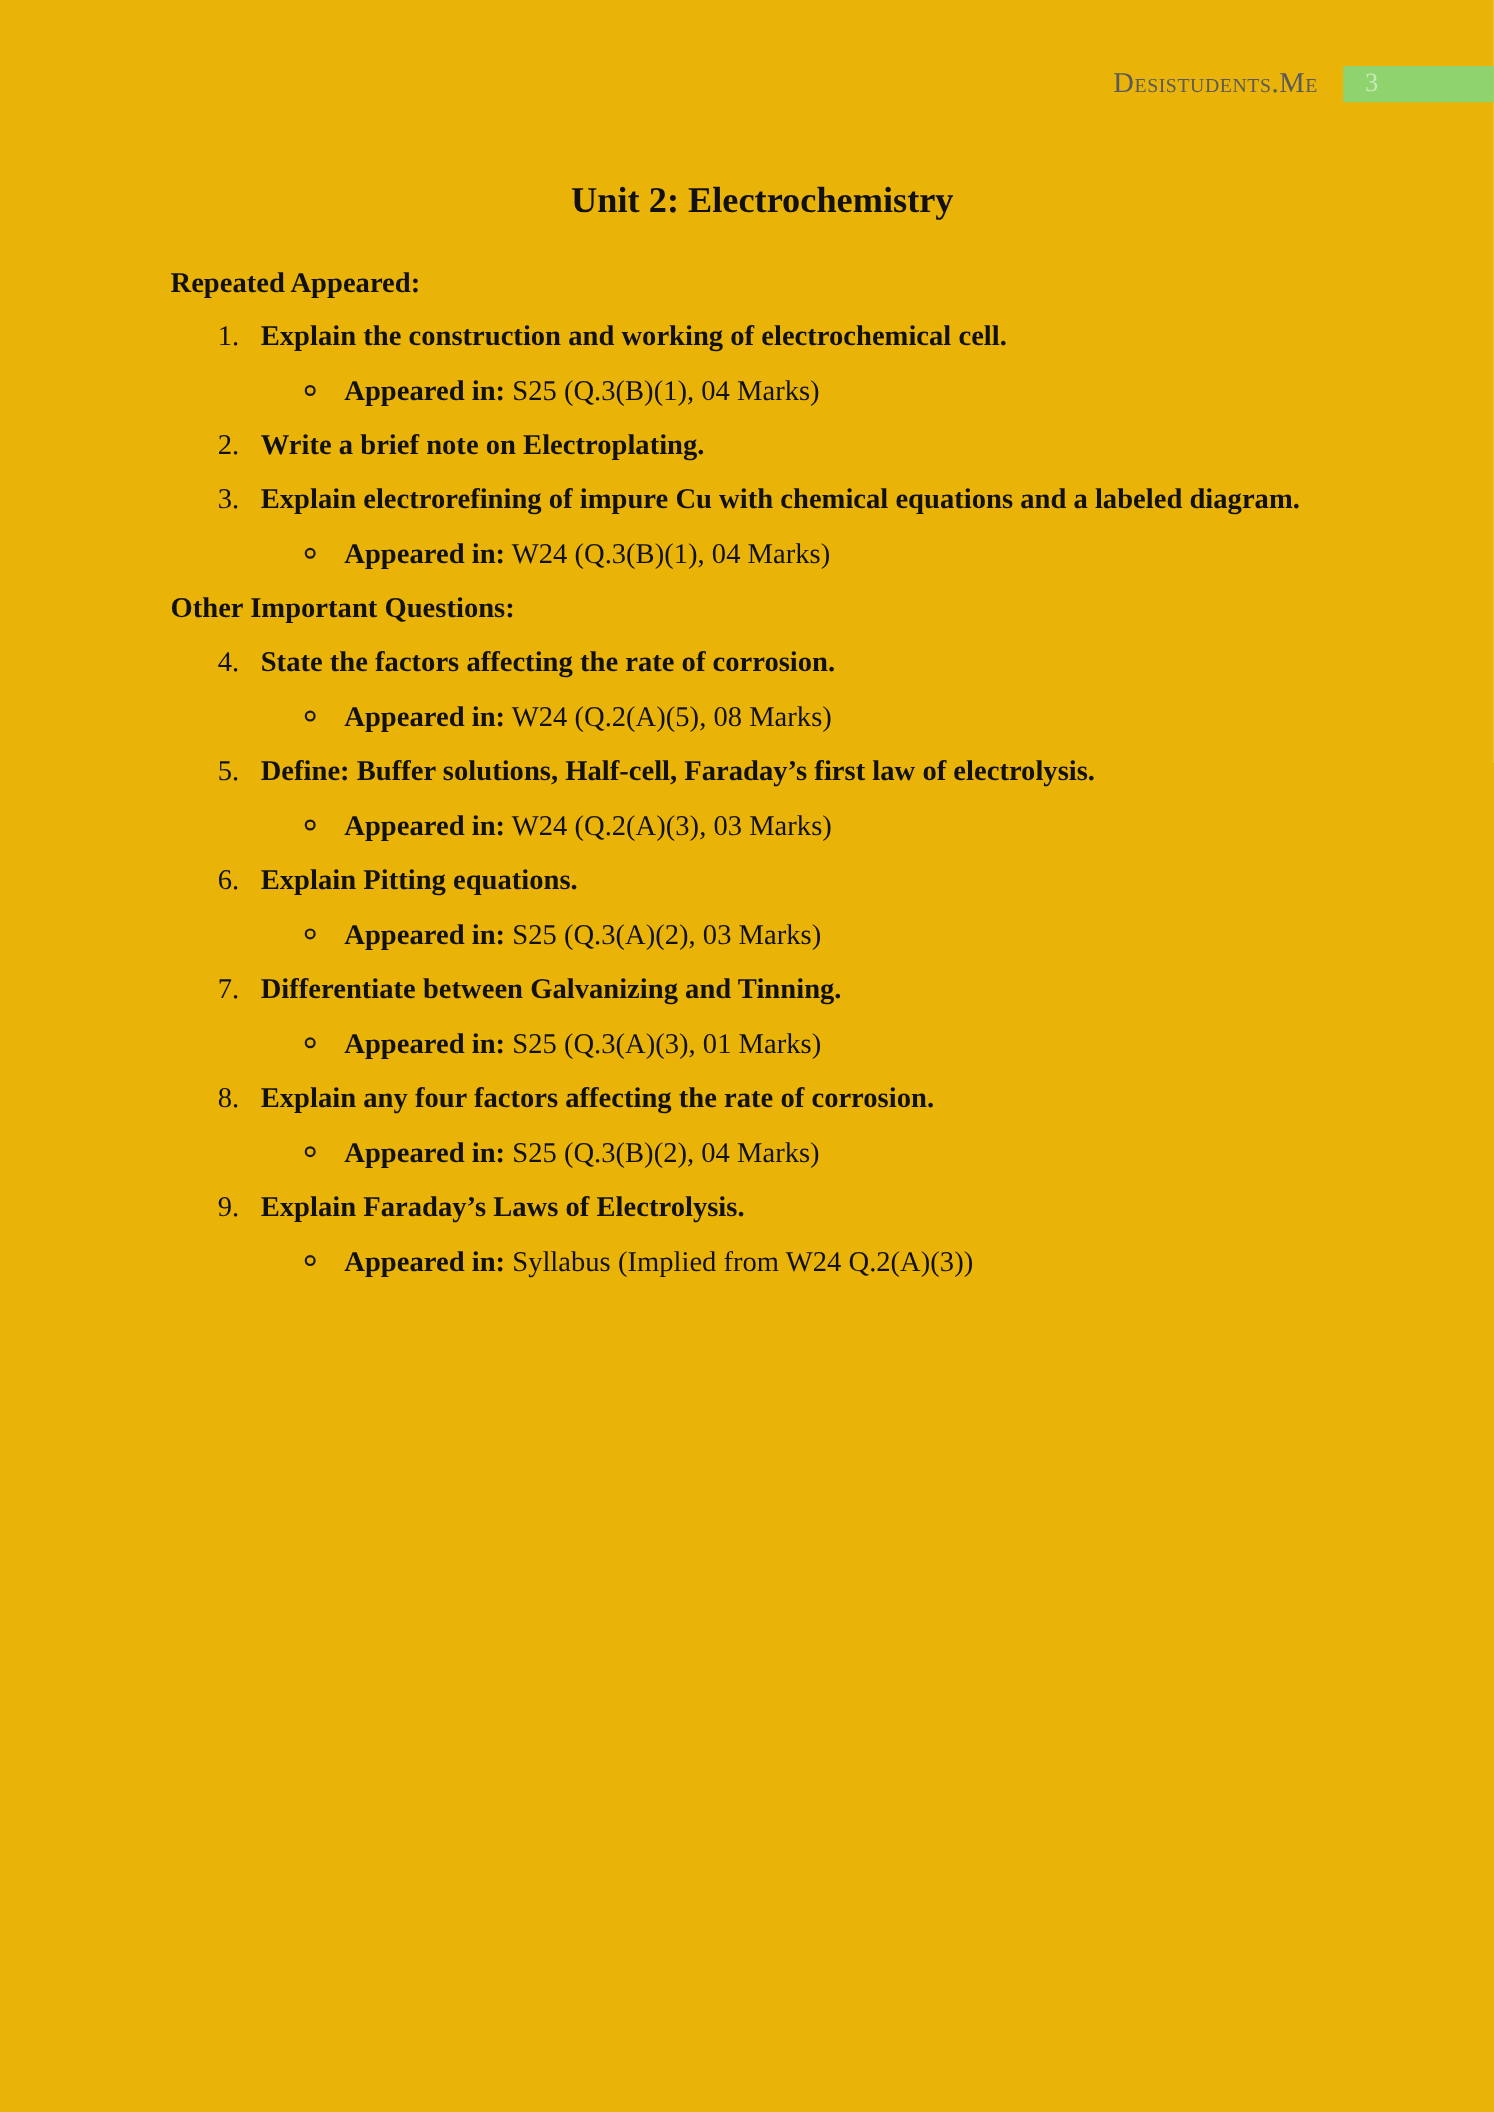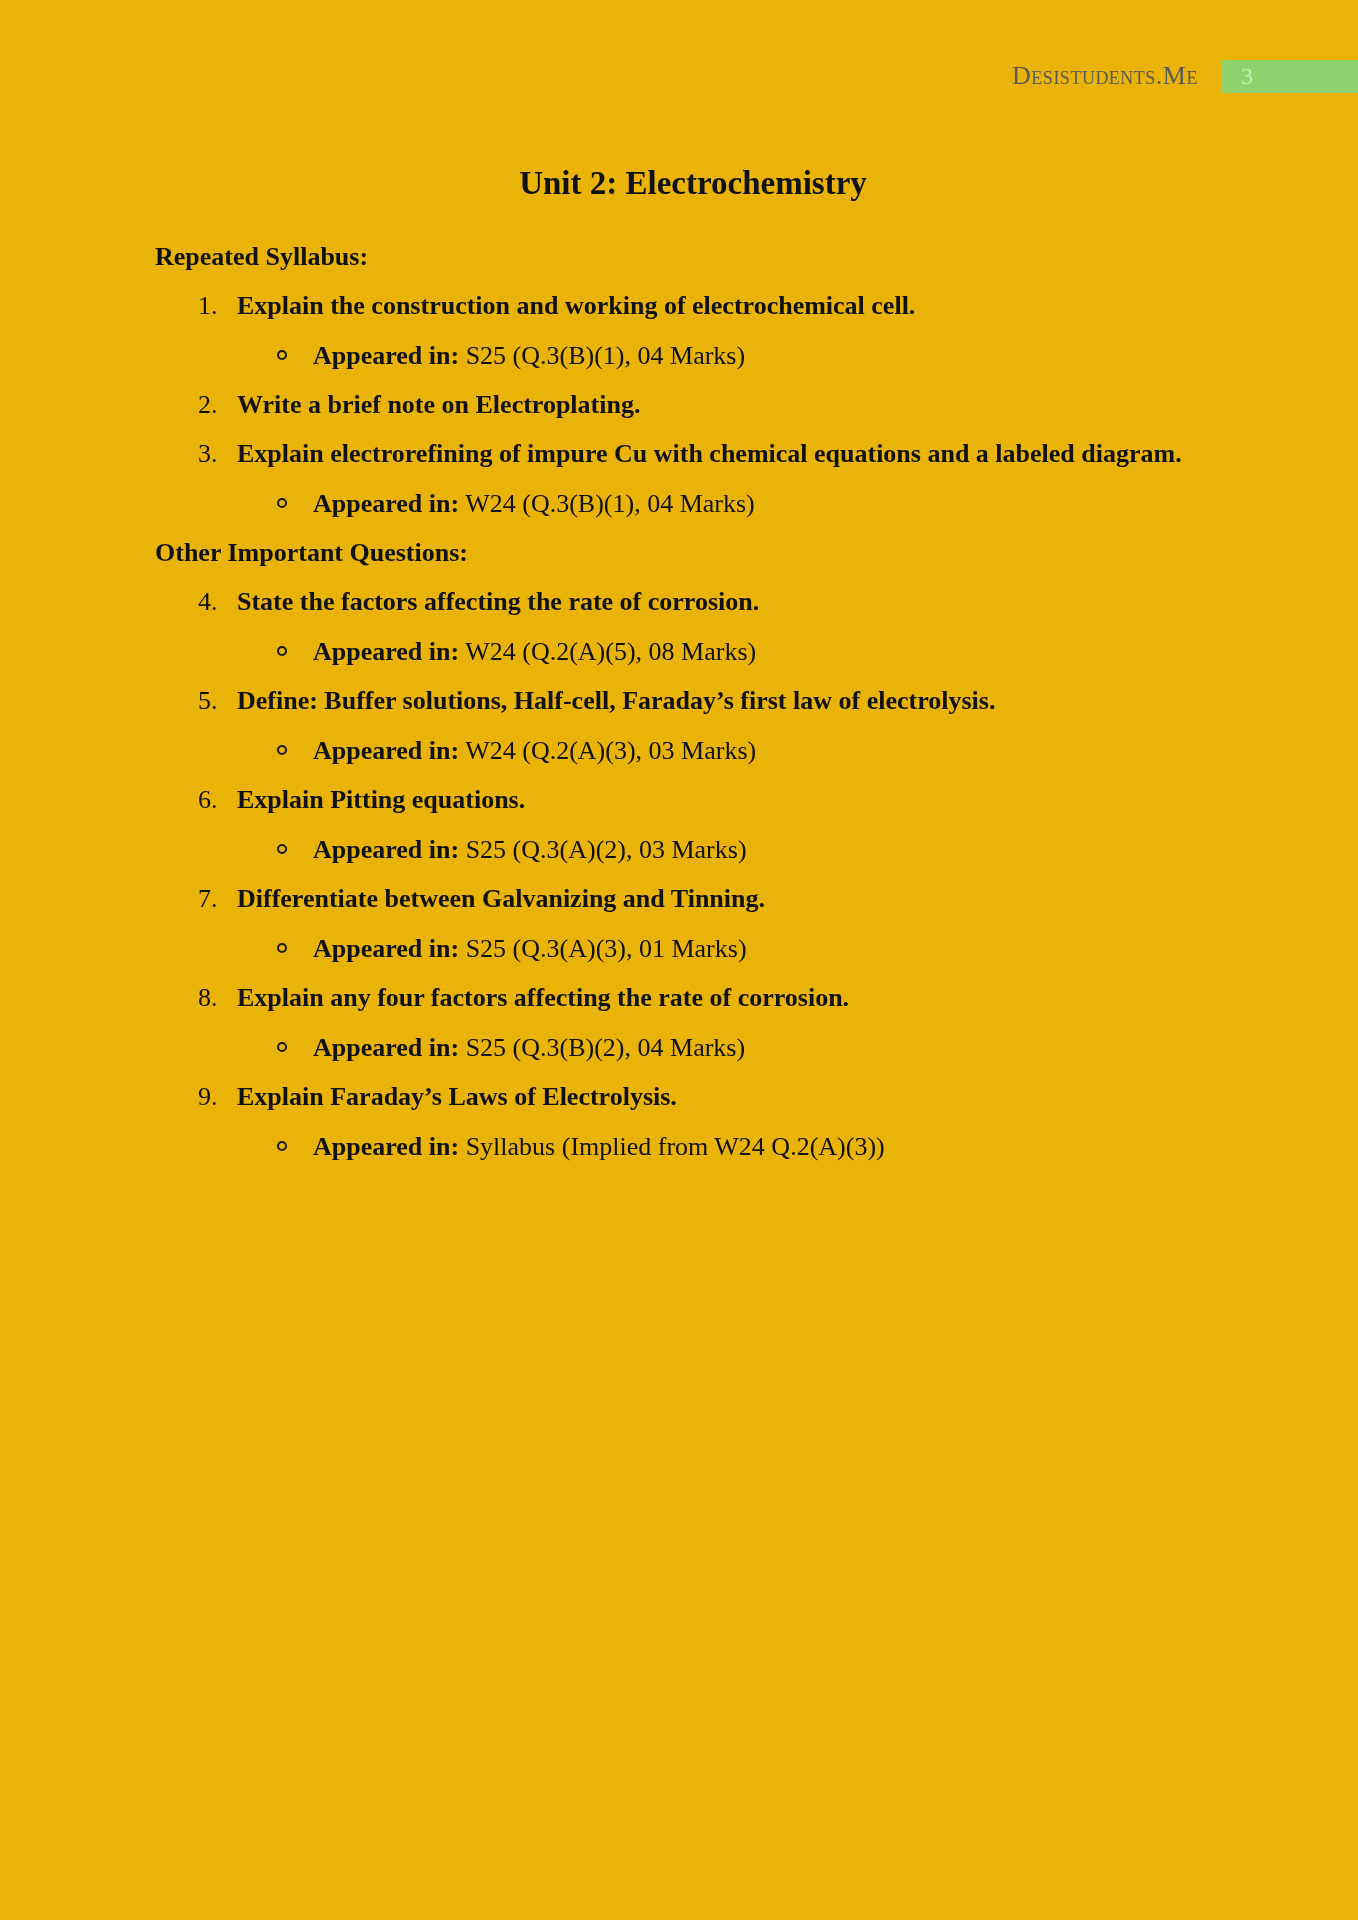--- a/index.html
+++ b/index.html
@@ -123,21 +123,21 @@
     <span class="site-label">Desistudents.Me</span>
     <span class="page-badge" style="background-color: rgb(142, 211, 110);">
       <span class="num" style="color: rgb(201, 234, 183);">3</span>
     </span>
   </div>
 
   <div class="doc-title">Unit 2: Electrochemistry</div>
 
   <div class="content">
 
-    <div class="para section-heading">Repeated Syllabus:</div>
+    <div class="para section-heading">Repeated Appeared:</div>
 
     <div class="para">
       <span class="q-num">1.</span>
       <span class="q-text">Explain the construction and working of electrochemical cell.</span>
     </div>
     <div class="para">
       <span class="bullet-circle"></span>
       <span class="sub-text"><span class="appeared-label">Appeared in:</span><span class="appeared-value"> S25 (Q.3(B)(1), 04 Marks)</span></span>
     </div>
 

